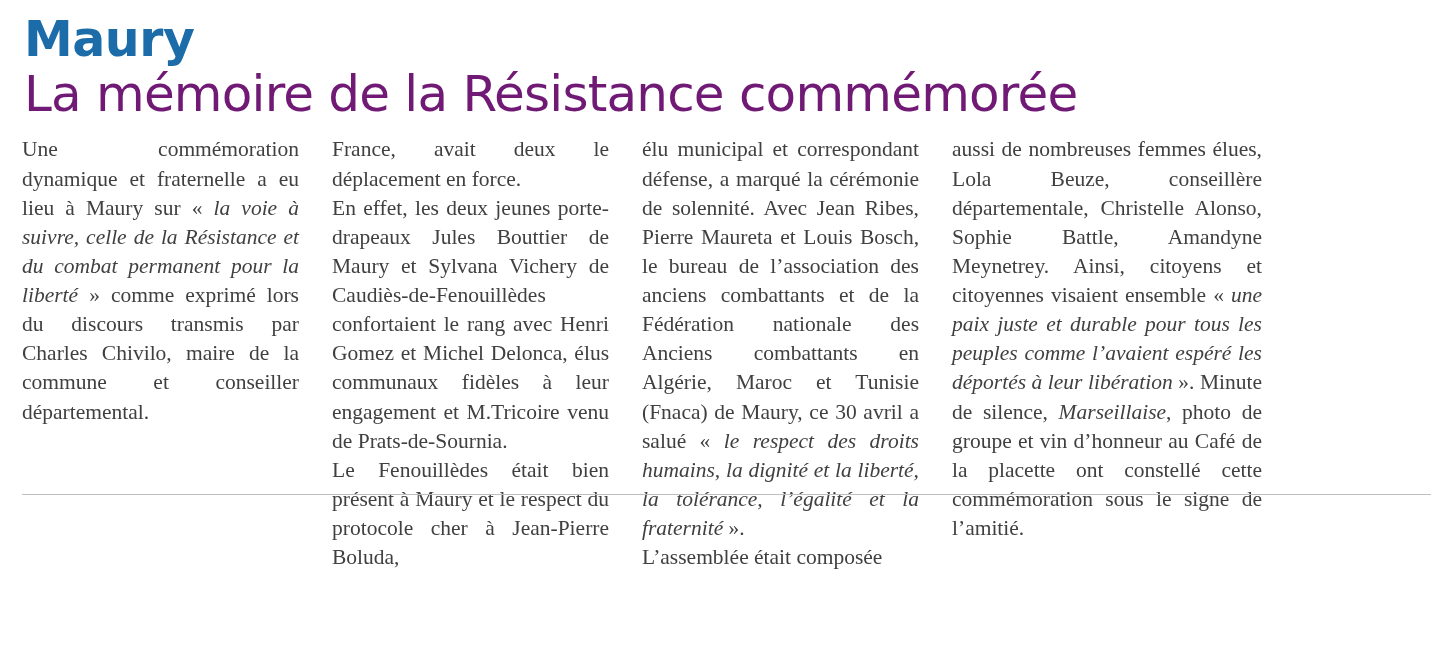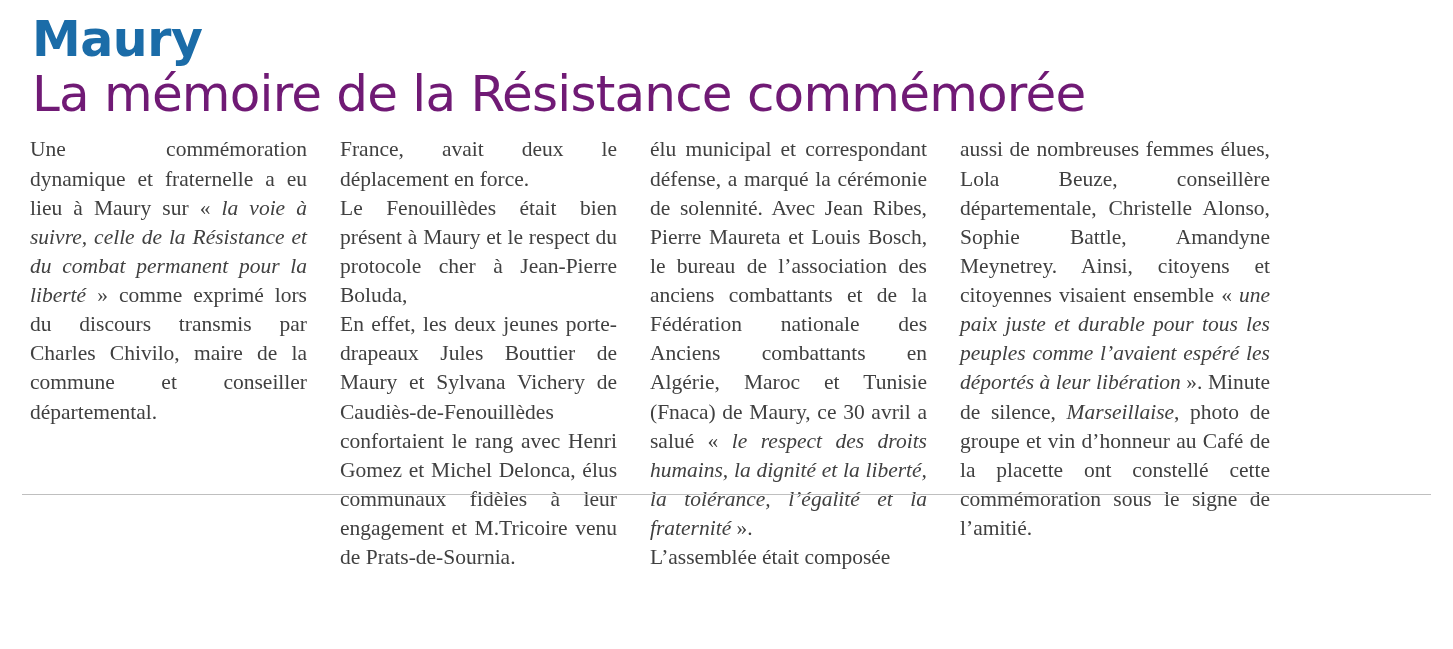--- a/index.html
+++ b/index.html
@@ -12,21 +12,21 @@
     height: 649px;
     font-family: "Liberation Serif", serif;
     color: #1a1a1a;
     overflow: hidden;
   }
   .page {
     position: relative;
     width: 1453px;
     height: 513px;
     box-sizing: border-box;
-    padding: 14px 22px 0 30px;
+    padding: 14px 22px 0 22px;
   }
   .kicker {
     font-family: "DejaVu Sans", sans-serif;
     font-weight: bold;
     font-size: 49px;
     line-height: 1.05;
     color: #1b6ca8;
     letter-spacing: -0.5px;
     margin: 0 0 2px 2px;
   }
@@ -86,22 +86,22 @@
   <div class="kicker">Maury</div>
 
   <h1 class="headline">La mémoire de la Résistance commémorée</h1>
 
   <div class="columns">
     <div class="col">
         <p><span>Une commémoration dynamique et fraternelle a eu lieu à Maury sur « </span><em>la voie à suivre, celle de la Résistance et du combat permanent pour la liberté</em><span> » comme exprimé lors du discours transmis par Charles Chivilo, maire de la commune et conseiller départemental.</span></p>
       </div>
     <div class="col">
         <p><span>France, avait deux le déplacement en force.</span></p>
+        <p><span>En effet, les deux jeunes porte-drapeaux Jules Bouttier de Maury et Sylvana Vichery de Caudiès-de-Fenouillèdes confortaient le rang avec Henri Gomez et Michel Delonca, élus communaux fidèles à leur engagement et M.Tricoire venu de Prats-de-Sournia.</span></p>
         <p><span>Le Fenouillèdes était bien présent à Maury et le respect du protocole cher à Jean-Pierre Boluda,</span></p>
-        <p><span>En effet, les deux jeunes porte-drapeaux Jules Bouttier de Maury et Sylvana Vichery de Caudiès-de-Fenouillèdes confortaient le rang avec Henri Gomez et Michel Delonca, élus communaux fidèles à leur engagement et M.Tricoire venu de Prats-de-Sournia.</span></p>
       </div>
     <div class="col">
         <p><span>élu municipal et correspondant défense, a marqué la cérémonie de solennité. Avec Jean Ribes, Pierre Maureta et Louis Bosch, le bureau de l’association des anciens combattants et de la Fédération nationale des Anciens combattants en Algérie, Maroc et Tunisie (Fnaca) de Maury, ce 30 avril a salué « </span><em>le respect des droits humains, la dignité et la liberté, la tolérance, l’égalité et la fraternité</em><span> ».</span></p>
         <p><span>L’assemblée était composée</span></p>
       </div>
     <div class="col">
         <p><span>aussi de nombreuses femmes élues, Lola Beuze, conseillère départementale, Christelle Alonso, Sophie Battle, Amandyne Meynetrey. Ainsi, citoyens et citoyennes visaient ensemble « </span><em>une paix juste et durable pour tous les peuples comme l’avaient espéré les déportés à leur libération</em><span> ». Minute de silence, </span><em>Marseillaise</em><span>, photo de groupe et vin d’honneur au Café de la placette ont constellé cette commémoration sous le signe de l’amitié.</span></p>
       </div>
   </div>
 

